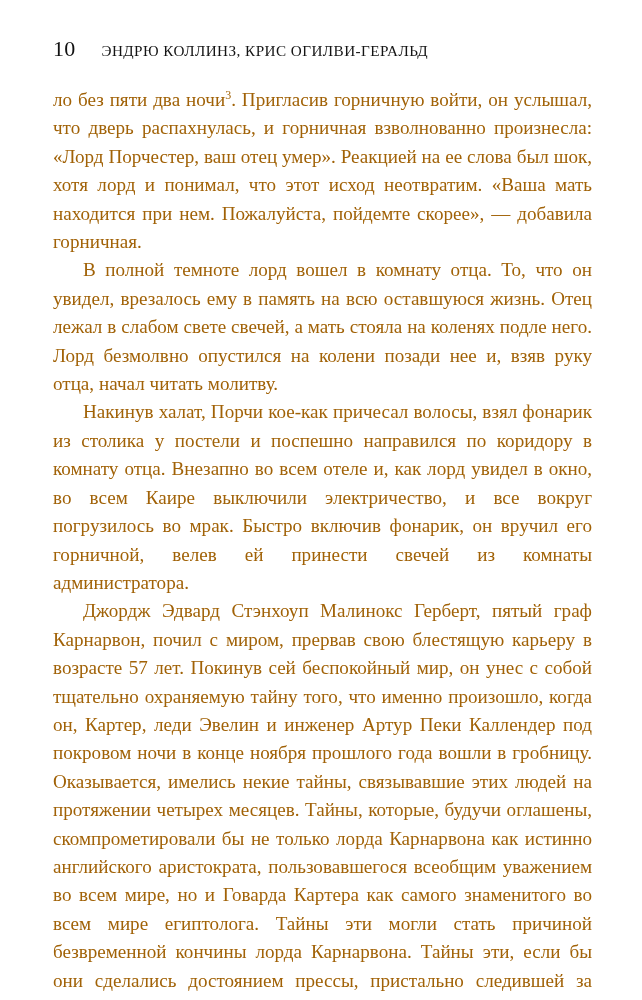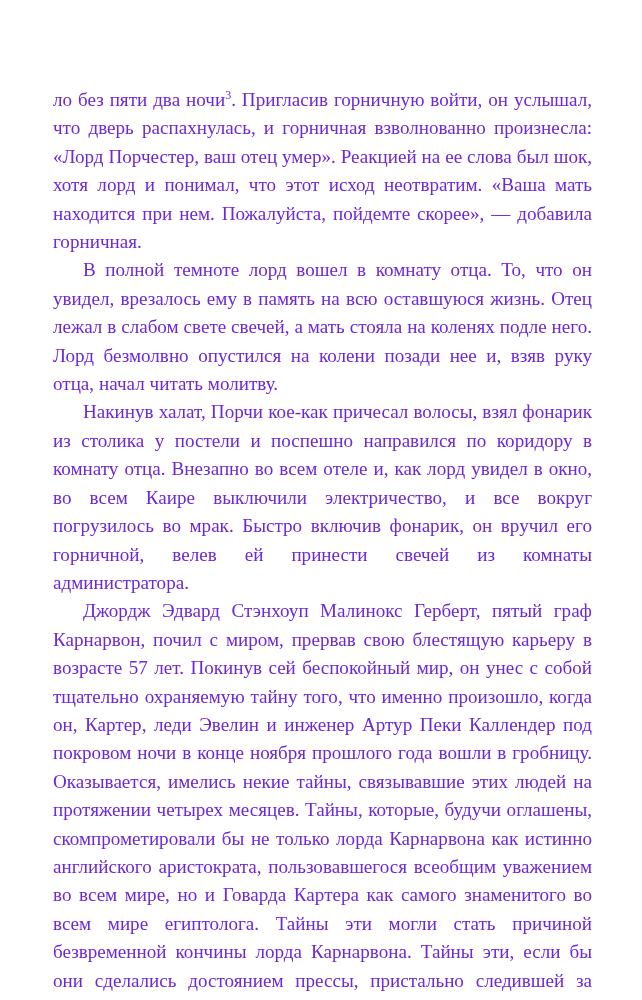--- a/index.html
+++ b/index.html
@@ -54,39 +54,43 @@
   }
   p.para {
     margin: 0;
     font-size: 19.1px;
     line-height: 28.4px;
     text-align: justify;
     text-align-last: left;
     text-indent: 30px;
     hyphens: manual;
     word-spacing: 0.1px;
-    color: #6d28d9;
+    color: #a16207;
   }
   p.para.first {
     text-indent: 0;
   }
   p.para .fn {
     font-size: 12px;
     vertical-align: super;
     line-height: 0;
   }
   .last-line-justify {
     text-align-last: justify;
   }
 </style>
 </head>
 <body>
 
 <div class="page">
 
+  <div class="running-head">
+    <span class="folio">10</span>
+    <span class="head-title">Эндрю Коллинз, Крис Огилви-Геральд</span>
+  </div>
 
   <div class="textblock">
 
     <p class="para first last-line-justify"><span>ло без пяти два ночи</span><span class="fn">3</span><span>. Пригласив горничную войти, он услышал, что дверь распахнулась, и горничная взволнованно произнесла: «Лорд Порчестер, ваш отец умер». Реакцией на ее слова был шок, хотя лорд и понимал, что этот исход неотвратим. «Ваша мать находится при нем. Пожалуйста, пойдемте скорее», — добавила горничная.</span></p>
 
     <p class="para last-line-justify">В полной темноте лорд вошел в комнату отца. То, что он увидел, врезалось ему в память на всю оставшуюся жизнь. Отец лежал в слабом свете свечей, а мать стояла на коленях подле него. Лорд безмолвно опустился на колени позади нее и, взяв руку отца, начал читать молитву.</p>
 
     <p class="para last-line-justify">Накинув халат, Порчи кое-как причесал волосы, взял фонарик из столика у постели и поспешно направился по коридору в комнату отца. Внезапно во всем отеле и, как лорд увидел в окно, во всем Каире выключили электричество, и все вокруг погрузилось во мрак. Быстро включив фонарик, он вручил его горничной, велев ей принести свечей из комнаты администратора.</p>
 
     <p class="para last-line-justify">Джордж Эдвард Стэнхоуп Малинокс Герберт, пятый граф Карнарвон, почил с миром, прервав свою блестящую карьеру в возрасте 57 лет. Покинув сей беспокойный мир, он унес с собой тщательно охраняемую тайну того, что именно произошло, когда он, Картер, леди Эвелин и инженер Артур Пеки Каллендер под покровом ночи в конце ноября прошлого года вошли в гробницу. Оказывается, имелись некие тайны, связывавшие этих людей на протяжении четырех месяцев. Тайны, которые, будучи оглашены, скомпрометировали бы не только лорда Карнарвона как истинно английского аристократа, пользовавшегося всеобщим уважением во всем мире, но и Говарда Картера как самого знаменитого во всем мире египтолога. Тайны эти могли стать причиной безвременной кончины лорда Карнарвона. Тайны эти, если бы они сделались достоянием прессы, пристально следившей за событиями, которые окружали находку гробницы, не только вызвали бы политический и религиозный скандалы, но могли бы перевернуть мир.</p>

